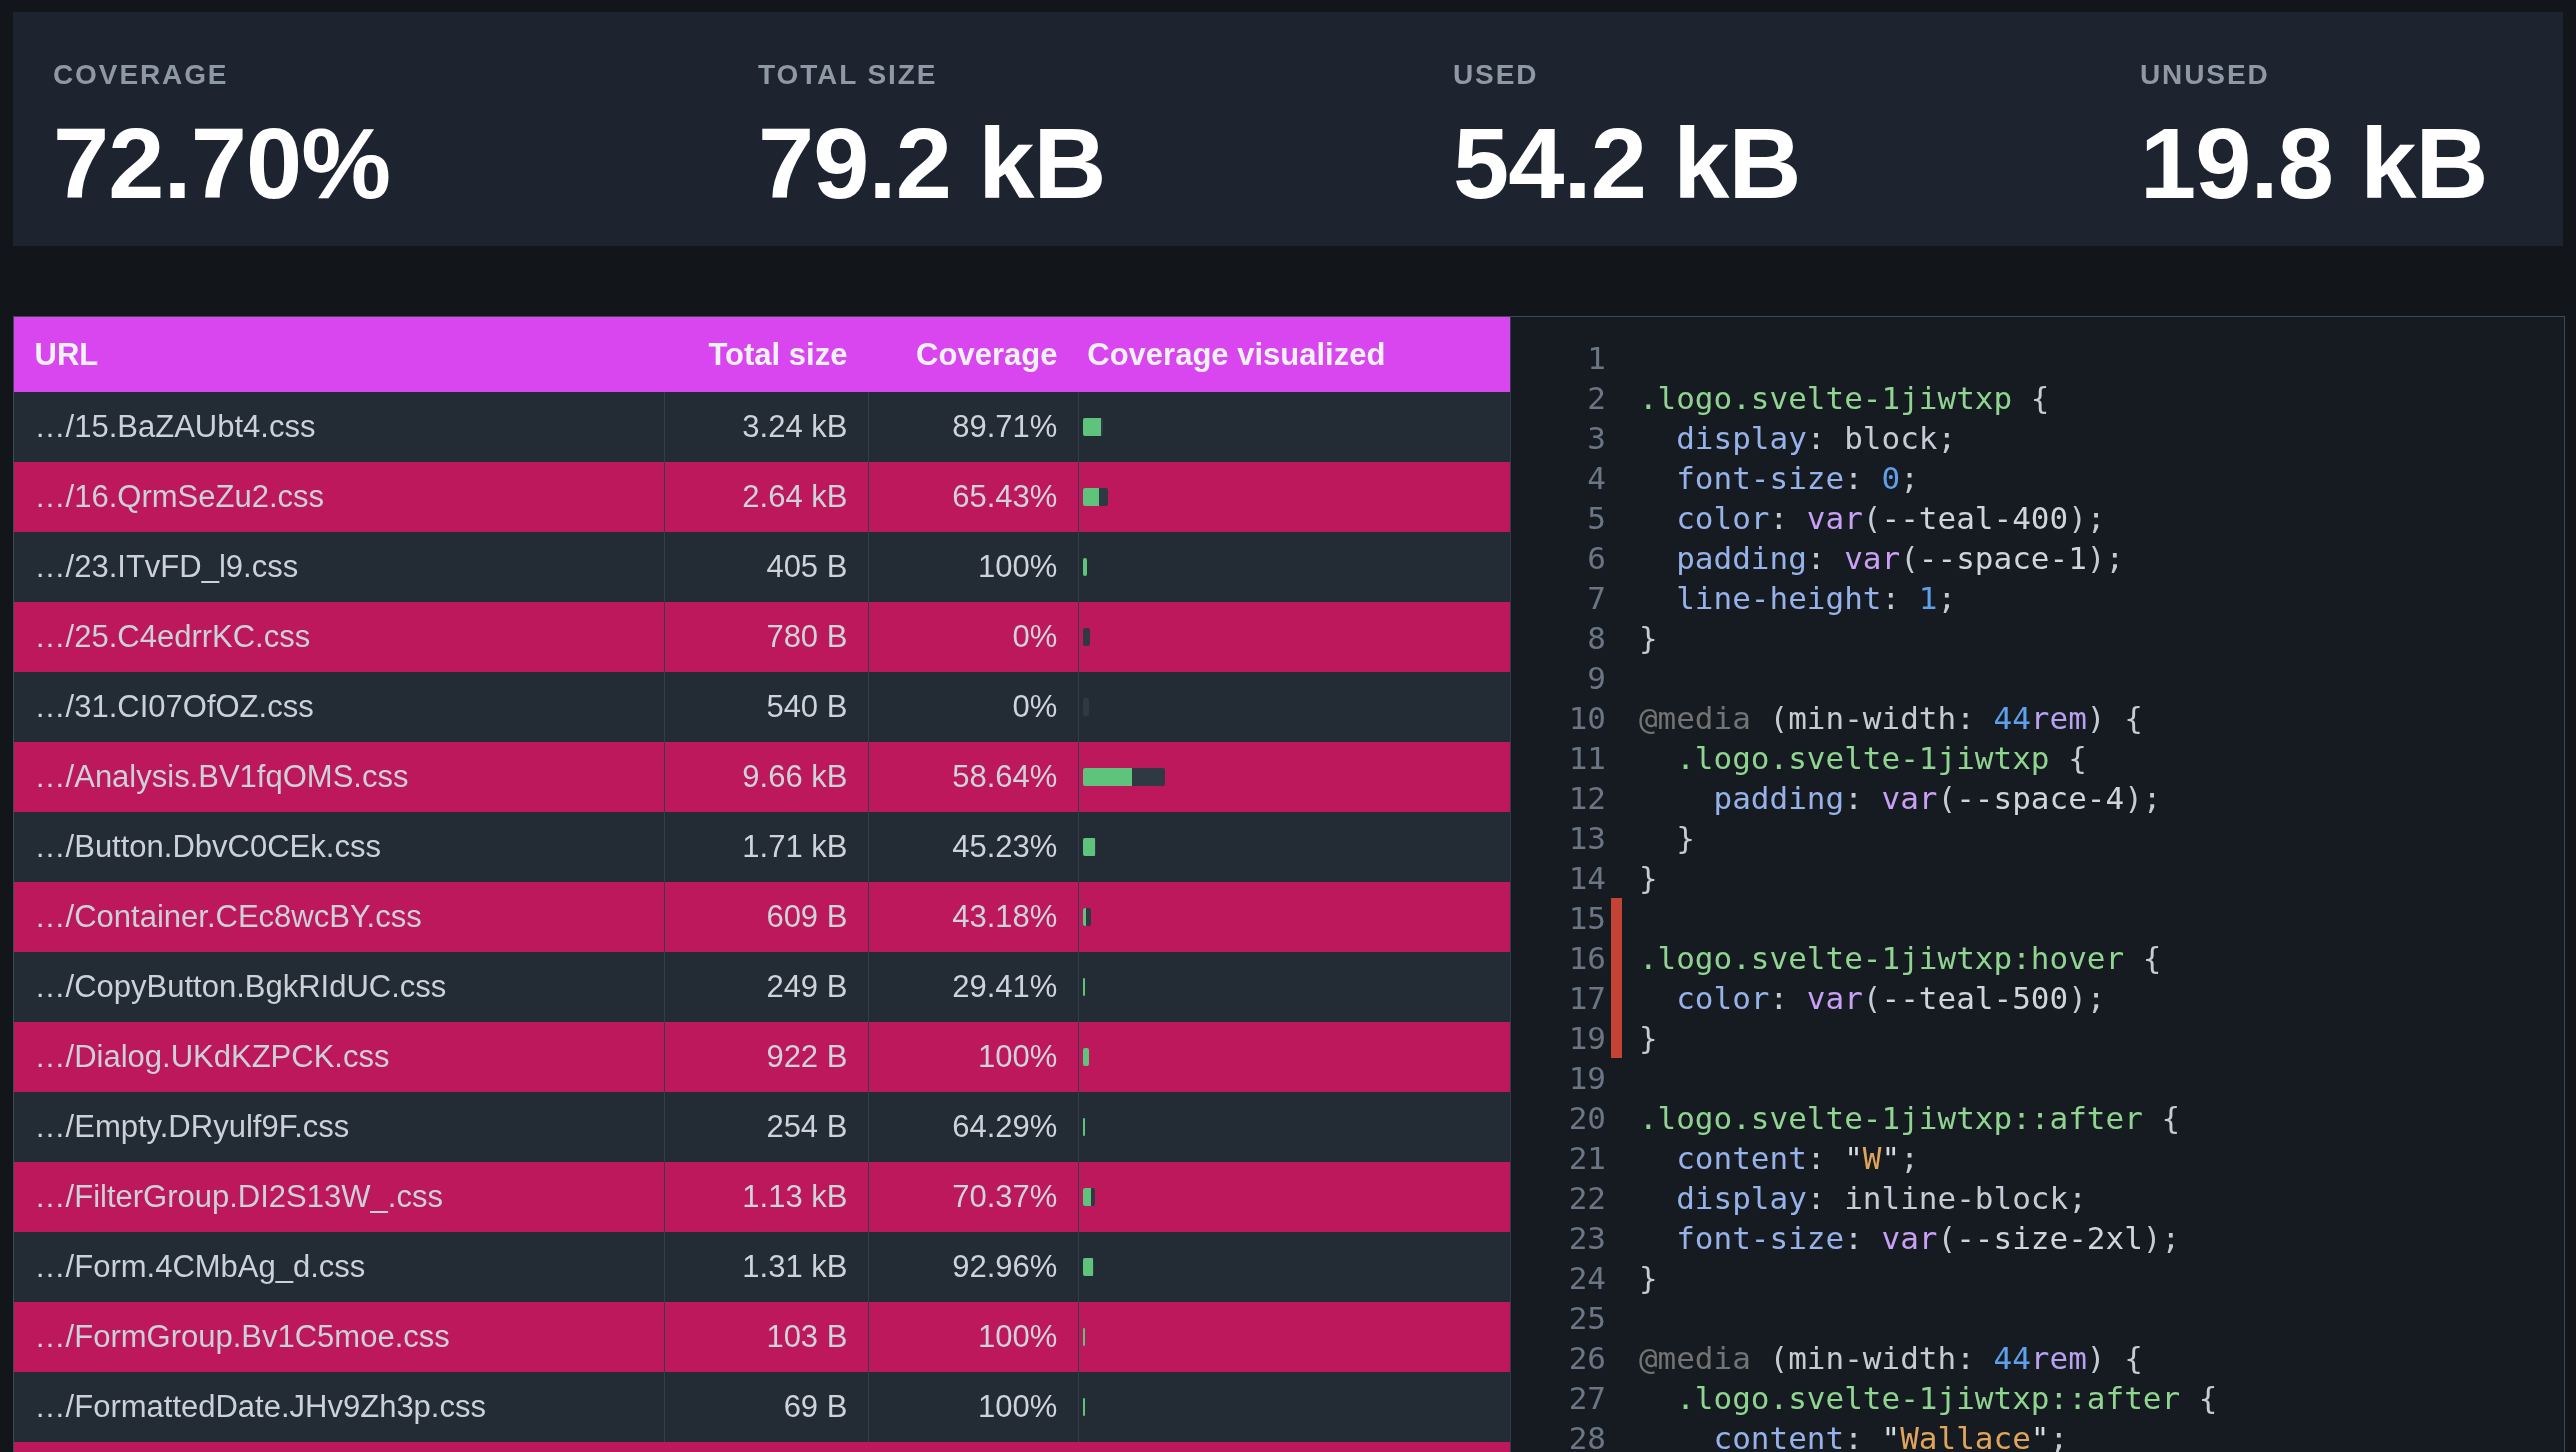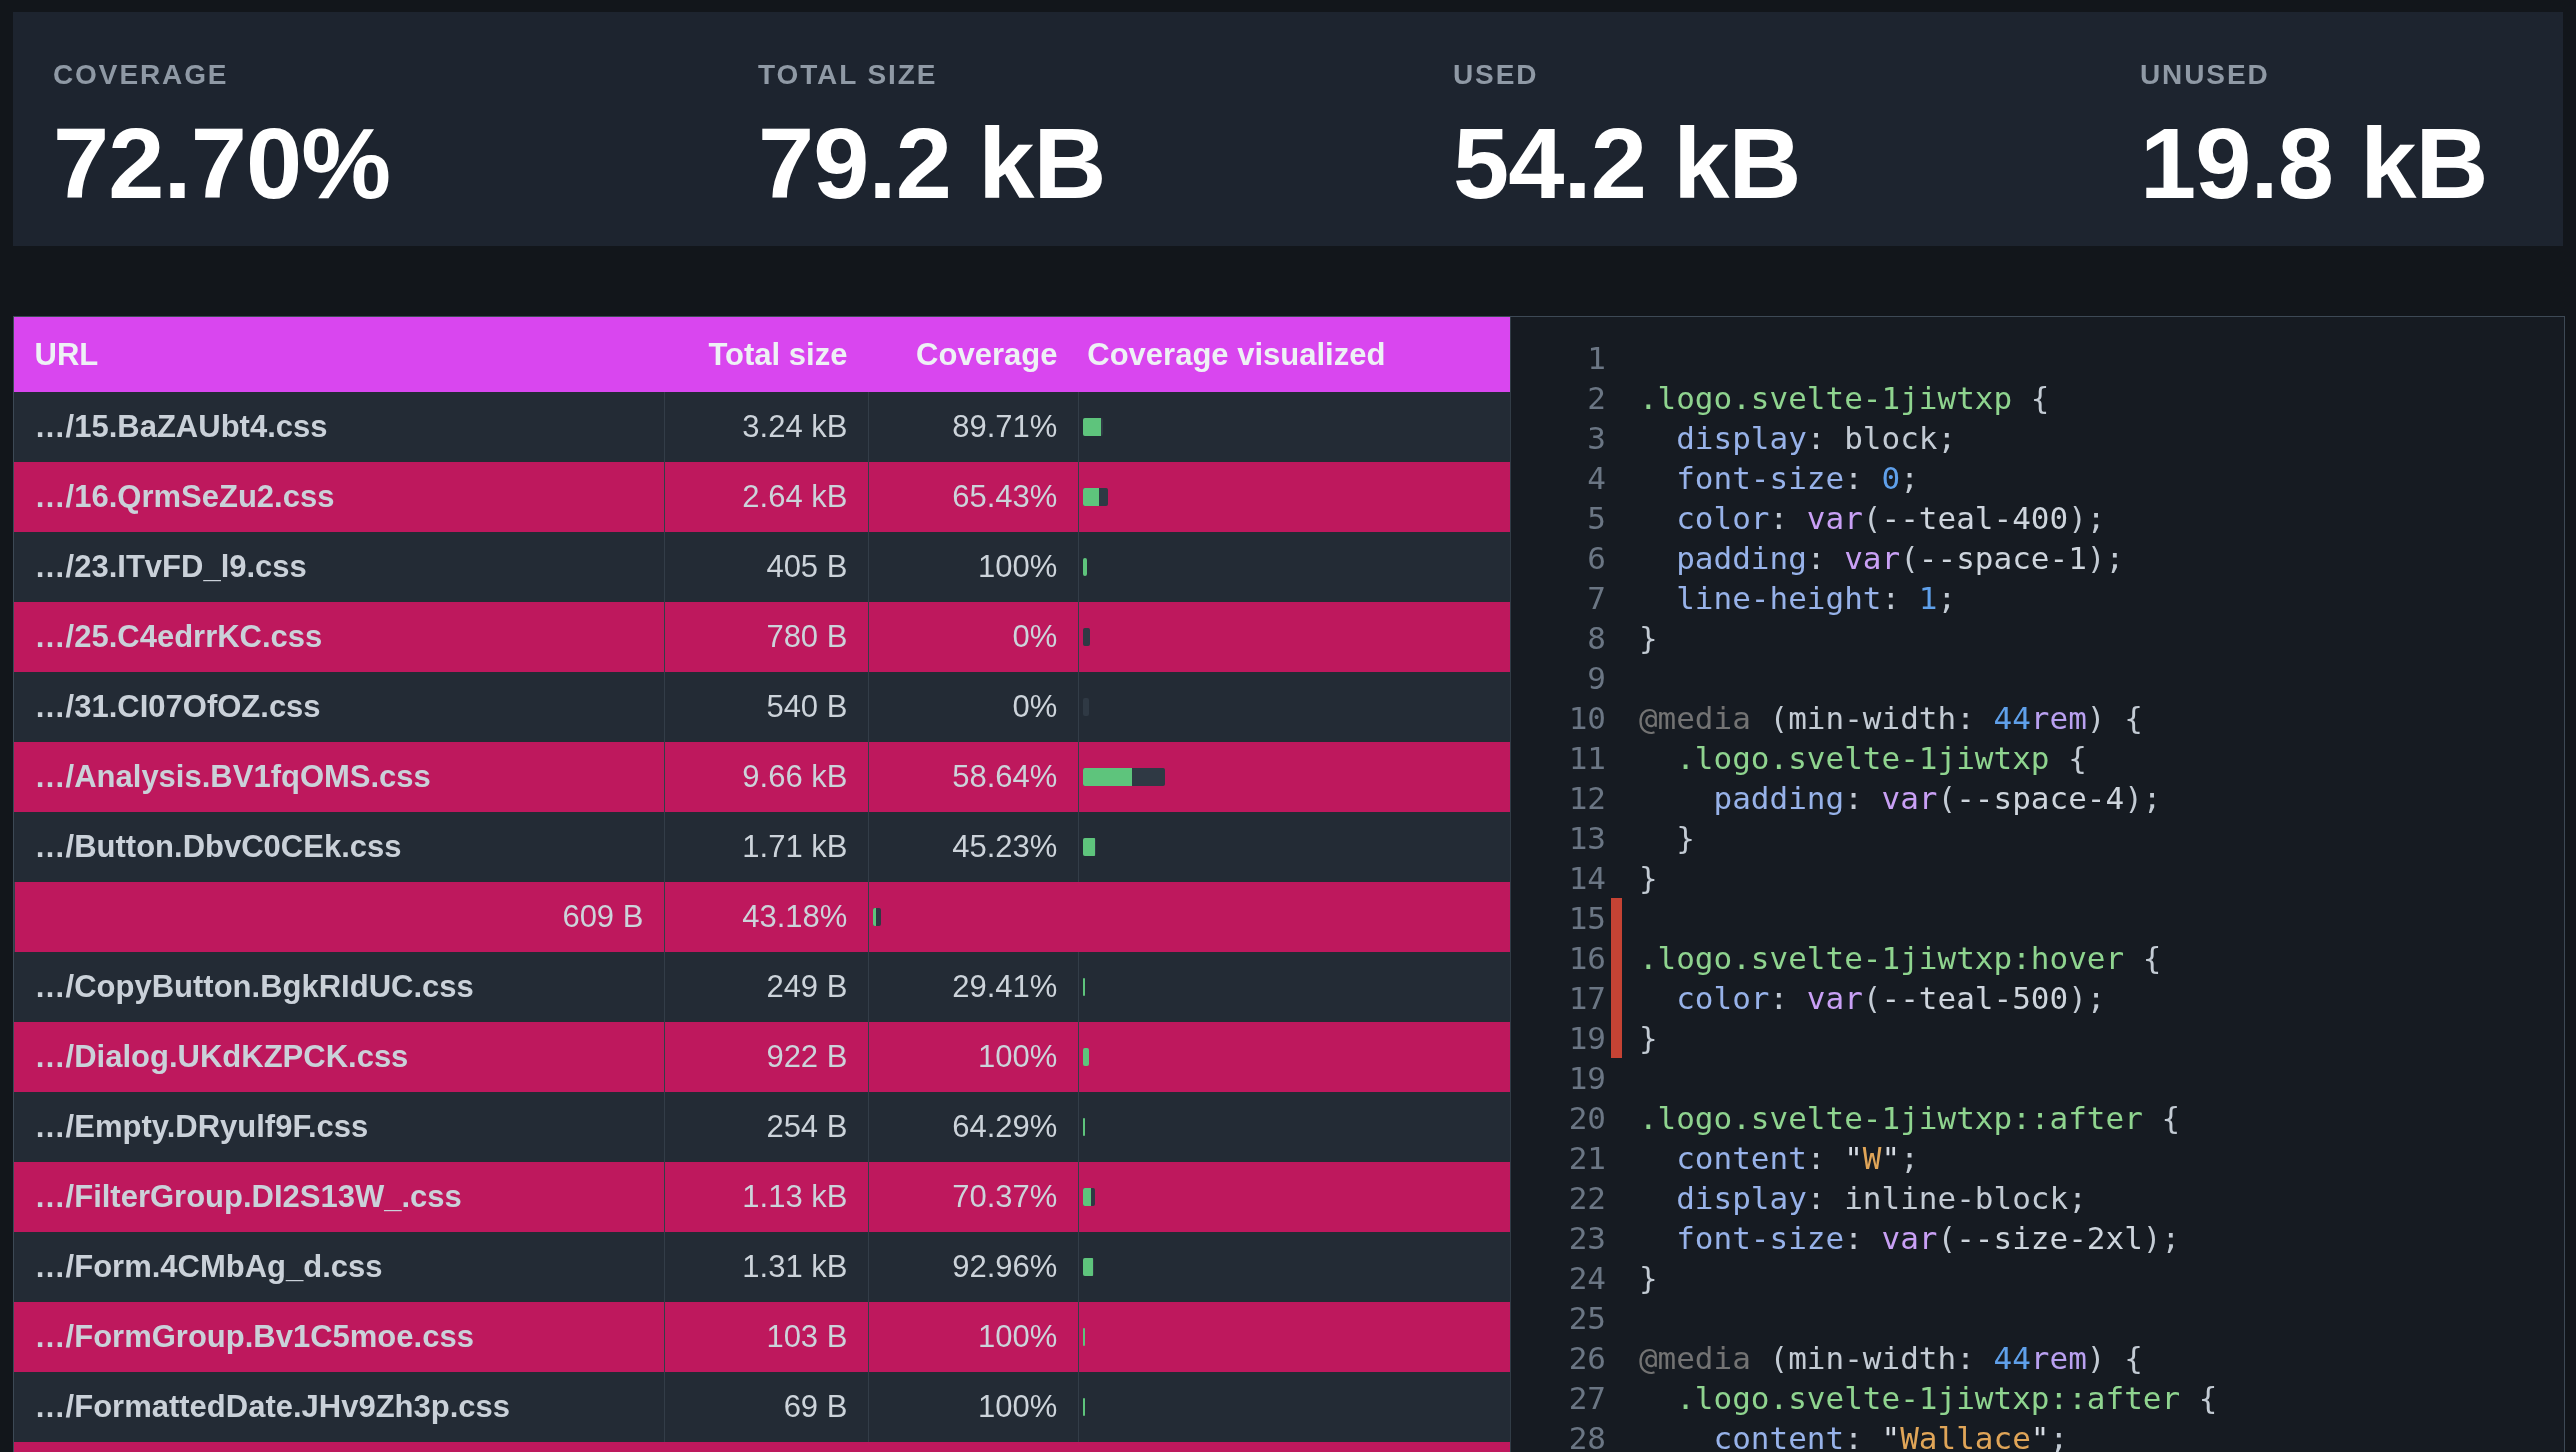--- a/index.html
+++ b/index.html
@@ -55,21 +55,21 @@
   .thead .h-viz { padding-left:9.3px; }
 
   .tr {
     height:70px;
     display:grid; grid-template-columns:650px 204px 210px 1fr;
     align-items:stretch;
   }
   .tr.odd  { background:#232b35; }
   .tr.even { background:#be185d;text-align:center; }
   .td { display:flex; align-items:center; font-size:31px; }
-  .c-url  { padding-left:20.6px; color:#cad1d9;font-weight:bold; }
+  .c-url  { padding-left:20.6px; color:#cad1d9; }
   .c-size, .c-cov {
     justify-content:flex-end; padding-right:20.6px;
     border-left:1.9px solid #333d48; color:#ccd3da;
   }
   .c-viz { border-left:1.9px solid #333d48; padding-left:3.7px; }
   .bar {
     height:18.7px; border-radius:1.9px; overflow:hidden;
     background:#2f3944; display:flex;
   }
   .bar-used { height:100%; background:#5ec47c; }
@@ -198,20 +198,21 @@
           <div class="td c-url">…/Button.DbvC0CEk.css</div>
           <div class="td c-size">1.71 kB</div>
           <div class="td c-cov">45.23%</div>
           <div class="td c-viz">
             <div class="bar" style="width: 13px;">
               <div class="bar-used" style="width: 12px;"></div>
             </div>
           </div>
         </div>
         <div class="tr even">
+          <div class="td c-url">…/Container.CEc8wcBY.css</div>
           <div class="td c-size">609 B</div>
           <div class="td c-cov">43.18%</div>
           <div class="td c-viz">
             <div class="bar" style="width: 8.4px;">
               <div class="bar-used" style="width: 3.7px;"></div>
             </div>
           </div>
         </div>
         <div class="tr odd">
           <div class="td c-url">…/CopyButton.BgkRIdUC.css</div>

